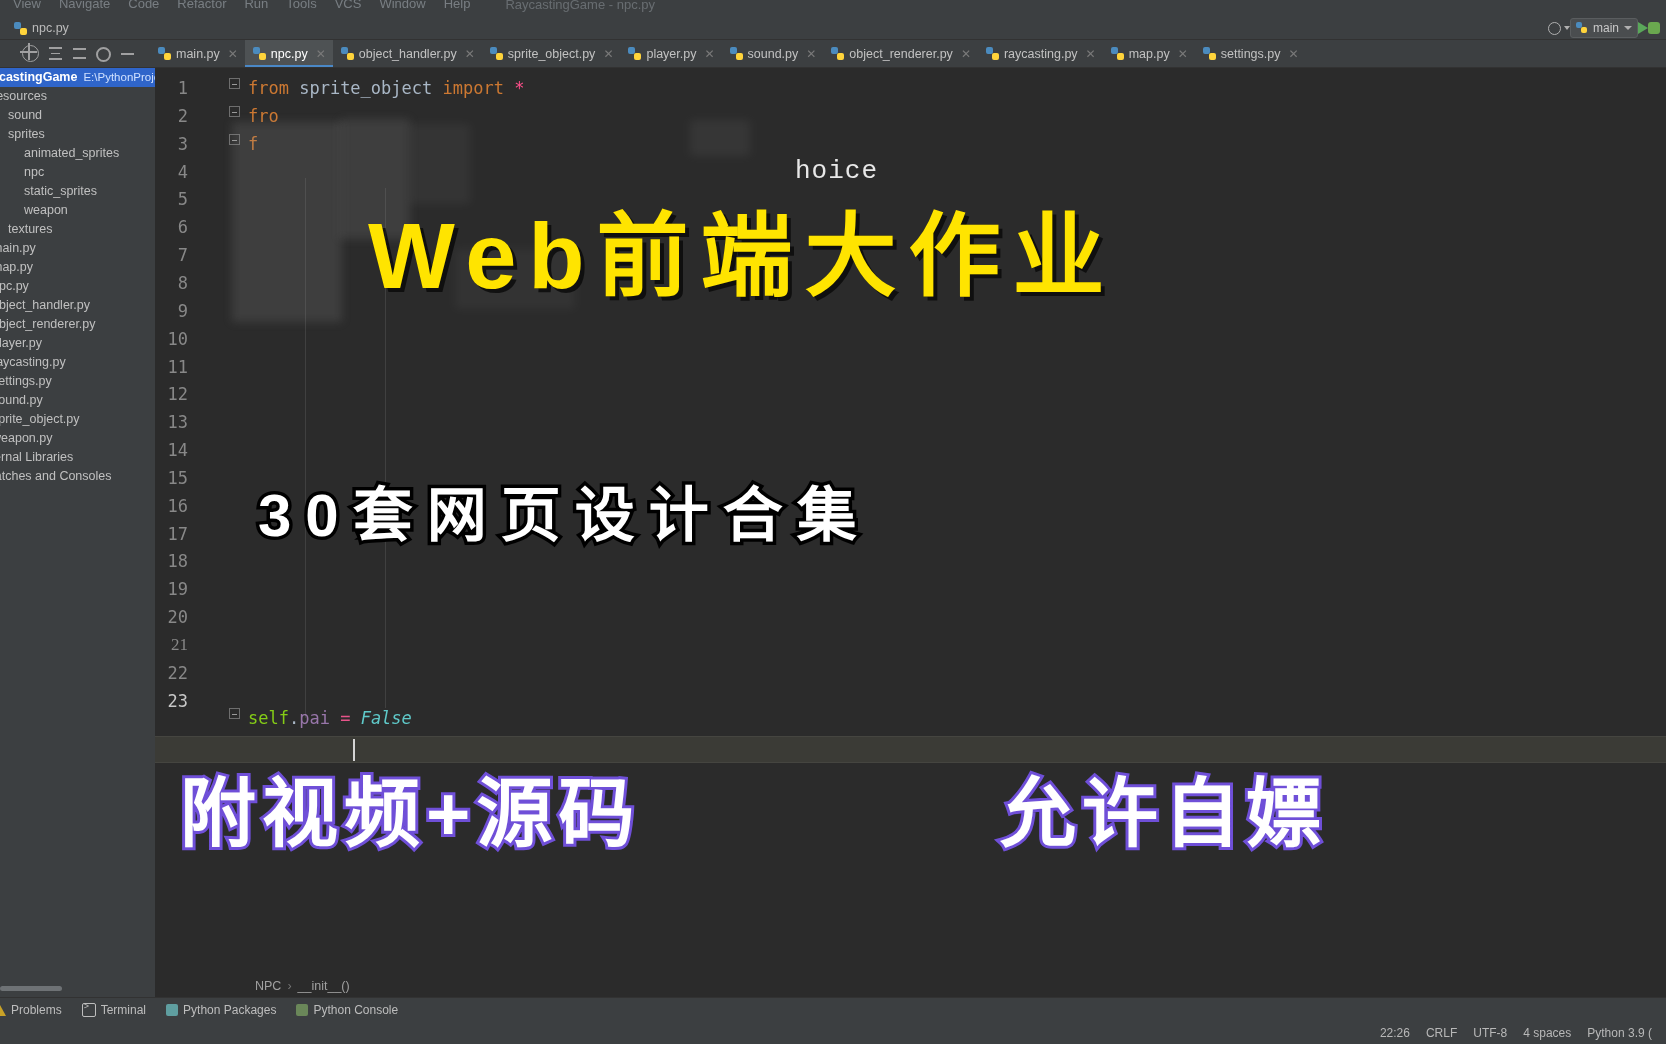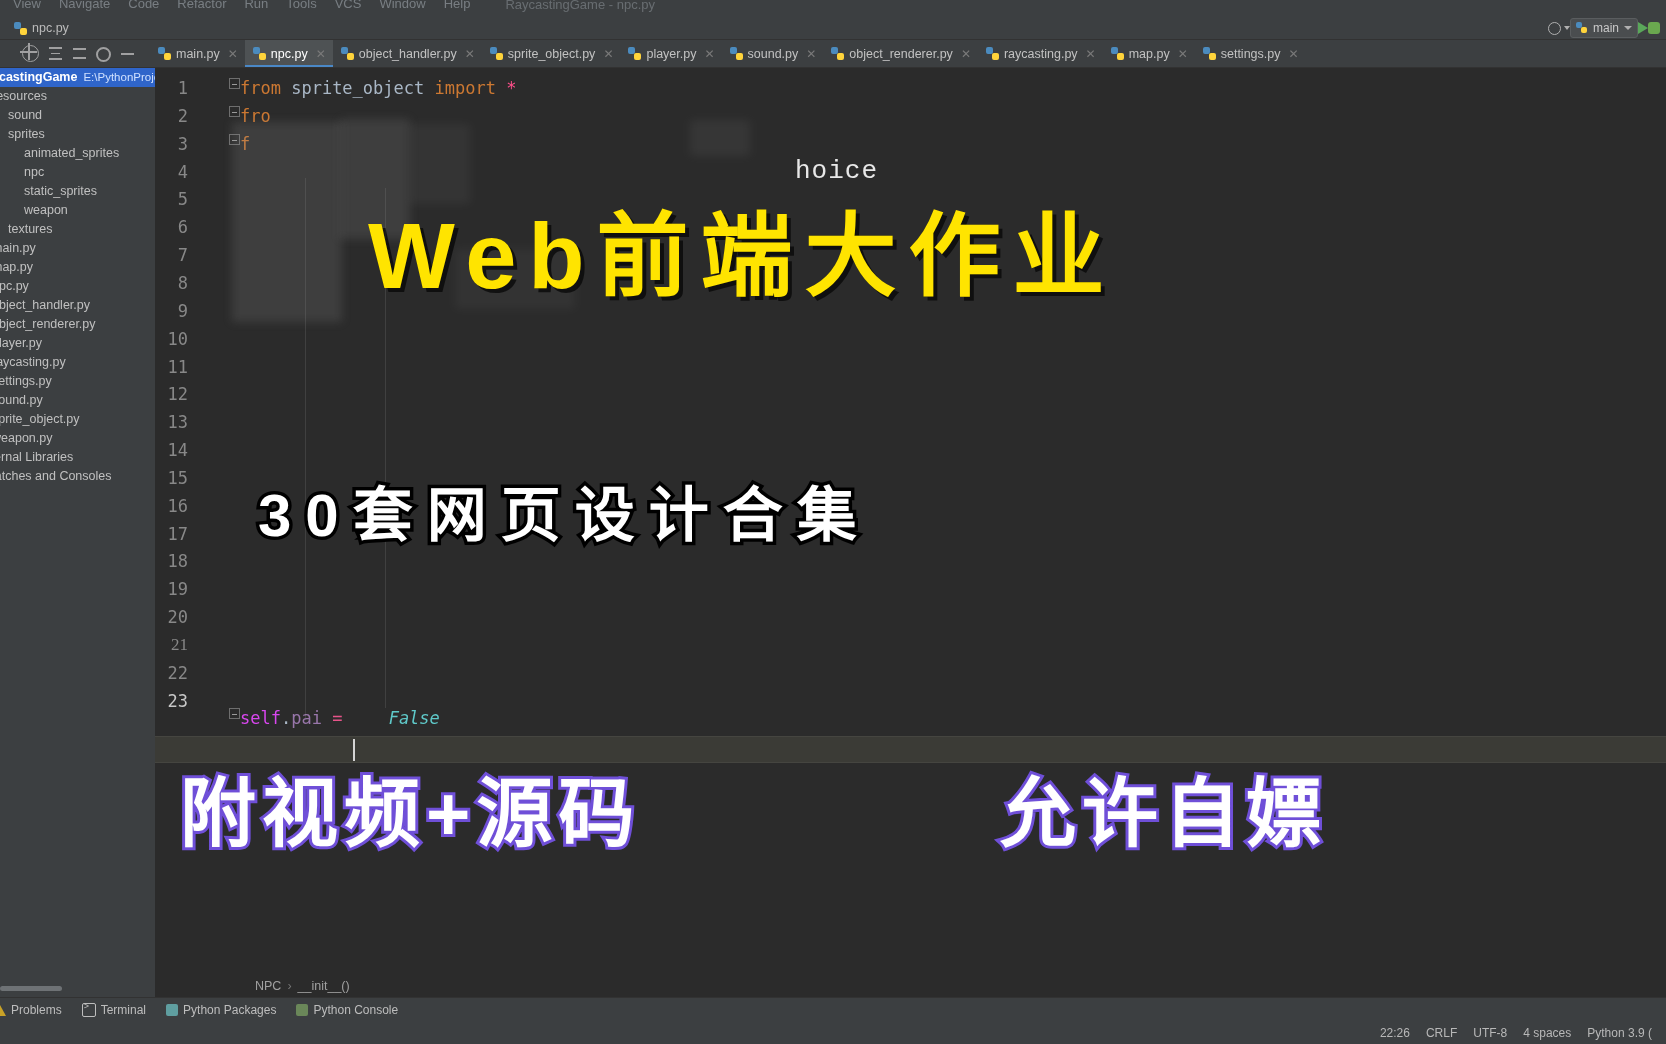--- a/index.html
+++ b/index.html
@@ -336,26 +336,26 @@
   }
 
   .codearea {
     position: absolute;
     left: 85px; right: 0; top: 0; bottom: 0;
     font-family: "DejaVu Sans Mono", "Liberation Mono", monospace;
     font-size: 17px;
     white-space: pre;
     color: #a9b7c6;
   }
-  .cline { position: absolute; left: 0; }
+  .cline { position: absolute; left: 8px; }
   .k-kw   { color: #cc7832; }
-  .k-self { color: #d946ef; }
+  .k-self { color: #84cc16; }
   .k-id   { color: #a9b7c6; }
   .k-star { color: #ff4f8b; }
-  .k-bool { color: #5fc9c9; font-style: italic; margin-left: 36px; }
+  .k-bool { color: #5fc9c9; font-style: italic; }
   .k-punct{ color: #a9b7c6; }
   .k-attr { color: #9876aa; }
   .k-op   { color: #e8548a; }
 
   .curline {
     position: absolute;
     left: 0; right: 0;
     height: 27px;
     background: #3b3b36;
     border-top: 1px solid #454540;

